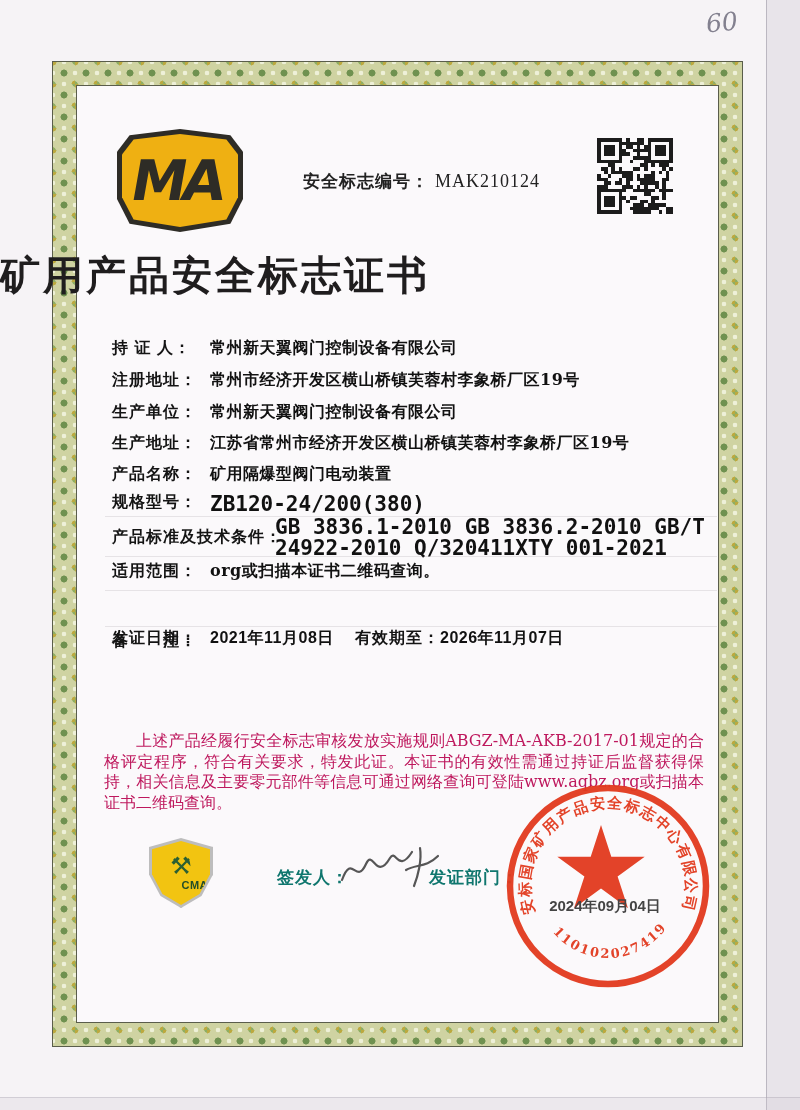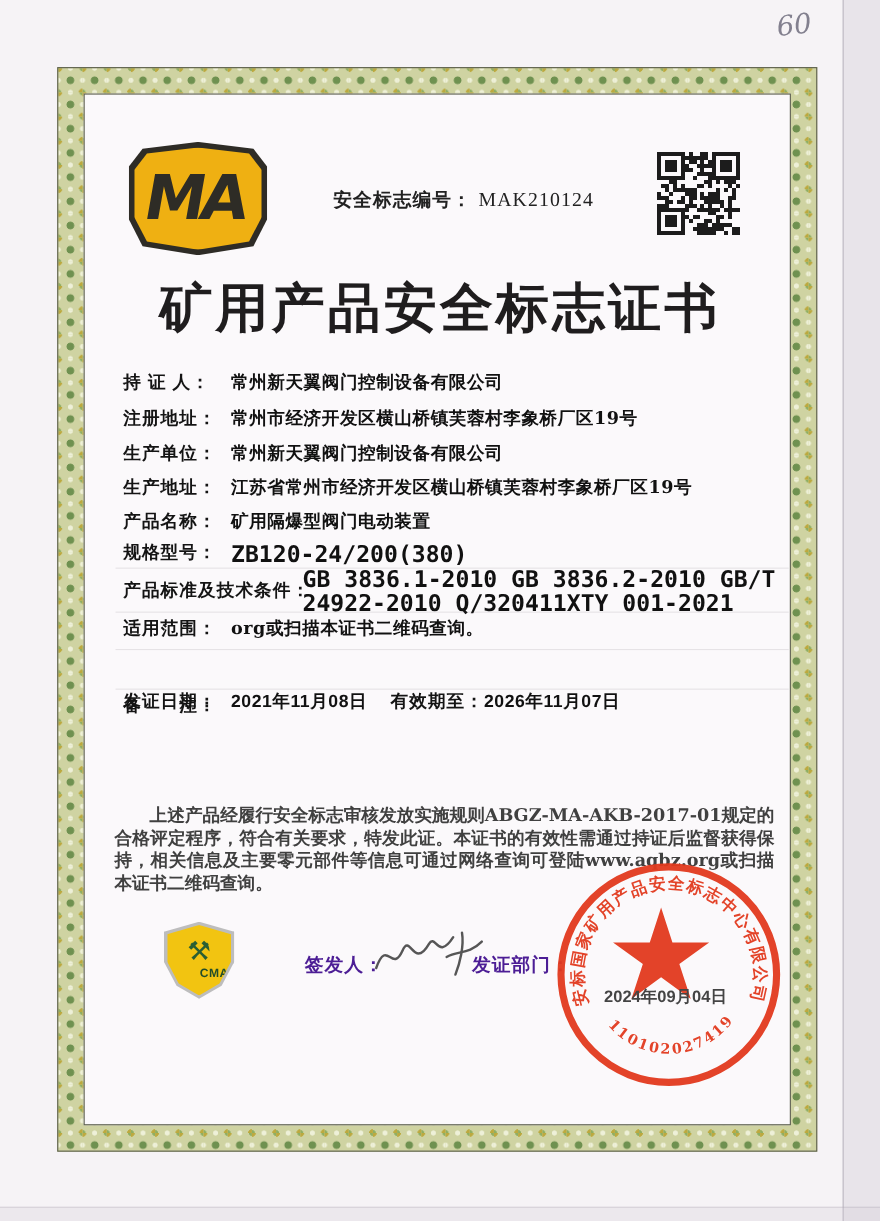--- a/index.html
+++ b/index.html
@@ -71,57 +71,56 @@
     font-size:17px; font-weight:600; letter-spacing:1px; color:#222;
   }
   .cert-no .num {
     font-family:"Liberation Serif", serif; font-weight:500;
     font-size:18px; letter-spacing:1px; margin-left:6px;
   }
   .qr { position:absolute; left:597px; top:138px; width:76px; height:76px; }
   .qr svg { width:100%; height:100%; shape-rendering:crispEdges; }
   .cert-title {
     position:absolute; left:0; top:248px; width:800px;
-    text-align:center;
     font-family:"Liberation Serif", serif;
-    font-size:48px; font-weight:800; letter-spacing:3px; color:#1f1d1e;
+    font-size:40px; font-weight:800; letter-spacing:3px; color:#1f1d1e;
   }
   
   .row { position:absolute; left:112px; width:610px; height:24px; font-size:16px; }
   .lbl { position:absolute; left:0; top:0; font-weight:700; letter-spacing:1px; color:#141414; white-space:nowrap; }
   .val { position:absolute; left:98px; top:0; font-weight:700; color:#111; white-space:nowrap;
          font-family:"DejaVu Serif", serif; letter-spacing:.5px; }
   .val.alnum { font-family:"DejaVu Sans Mono", monospace; font-size:21px; letter-spacing:0; }
   .row-std .lbl { top:10px; }
   .row-std .val { left:163px; width:447px; white-space:normal; line-height:21px; }
   .sep { position:absolute; left:105px; width:612px; height:1px; background:rgba(95,85,95,.13); }
   
   .statement {
     position:absolute; left:104px; top:731px; width:600px;
     font-family:"DejaVu Serif", serif;
-    font-size:16px; font-weight:700; line-height:20.5px;
-    text-align:justify; text-indent:2em; color:#404040;
+    font-size:16px; font-weight:400; line-height:20.5px;
+    text-align:justify; text-indent:2em; color:#be185d;
   }
   
   .cmac {
     position:absolute; left:149px; top:838px; width:64px; height:70px;
     background:#bdbdbd;
     clip-path:polygon(50% 0%, 100% 13%, 100% 52%, 82% 83%, 50% 100%, 18% 83%, 0% 52%, 0% 13%);
     display:flex; align-items:center; justify-content:center;
     box-shadow:2px 3px 3px rgba(0,0,0,.2);
   }
   .cmac-inner {
     width:58px; height:64px;
     background:#f2c411;
     clip-path:polygon(50% 0%, 100% 13%, 100% 52%, 82% 83%, 50% 100%, 18% 83%, 0% 52%, 0% 13%);
     display:flex; flex-direction:column; align-items:center; justify-content:center;
   }
   .cmac-emblem { font-size:24px; line-height:24px; color:#2a5f33; margin-top:-2px; }
   .cmac-label { font-size:11px; font-weight:800; color:#234d2a; letter-spacing:.5px; margin-top:1px;padding-left:36px; }
-  .sign-label { position:absolute; font-size:17px; font-weight:700; letter-spacing:1px; color:#4c1d95; }
+  .sign-label { position:absolute; font-size:17px; font-weight:700; letter-spacing:1px; color:#0f766e; }
   .signature { position:absolute; left:336px; top:840px; width:108px; height:56px; }
   
   .seal { position:absolute; left:502px; top:780px; width:212px; height:212px; opacity:.95; }
   .seal text { font-weight:700; }
 </style>
 </head>
 <body>
 
 <div class="scan-edge-right"></div>
 <div class="scan-edge-bottom"></div>

